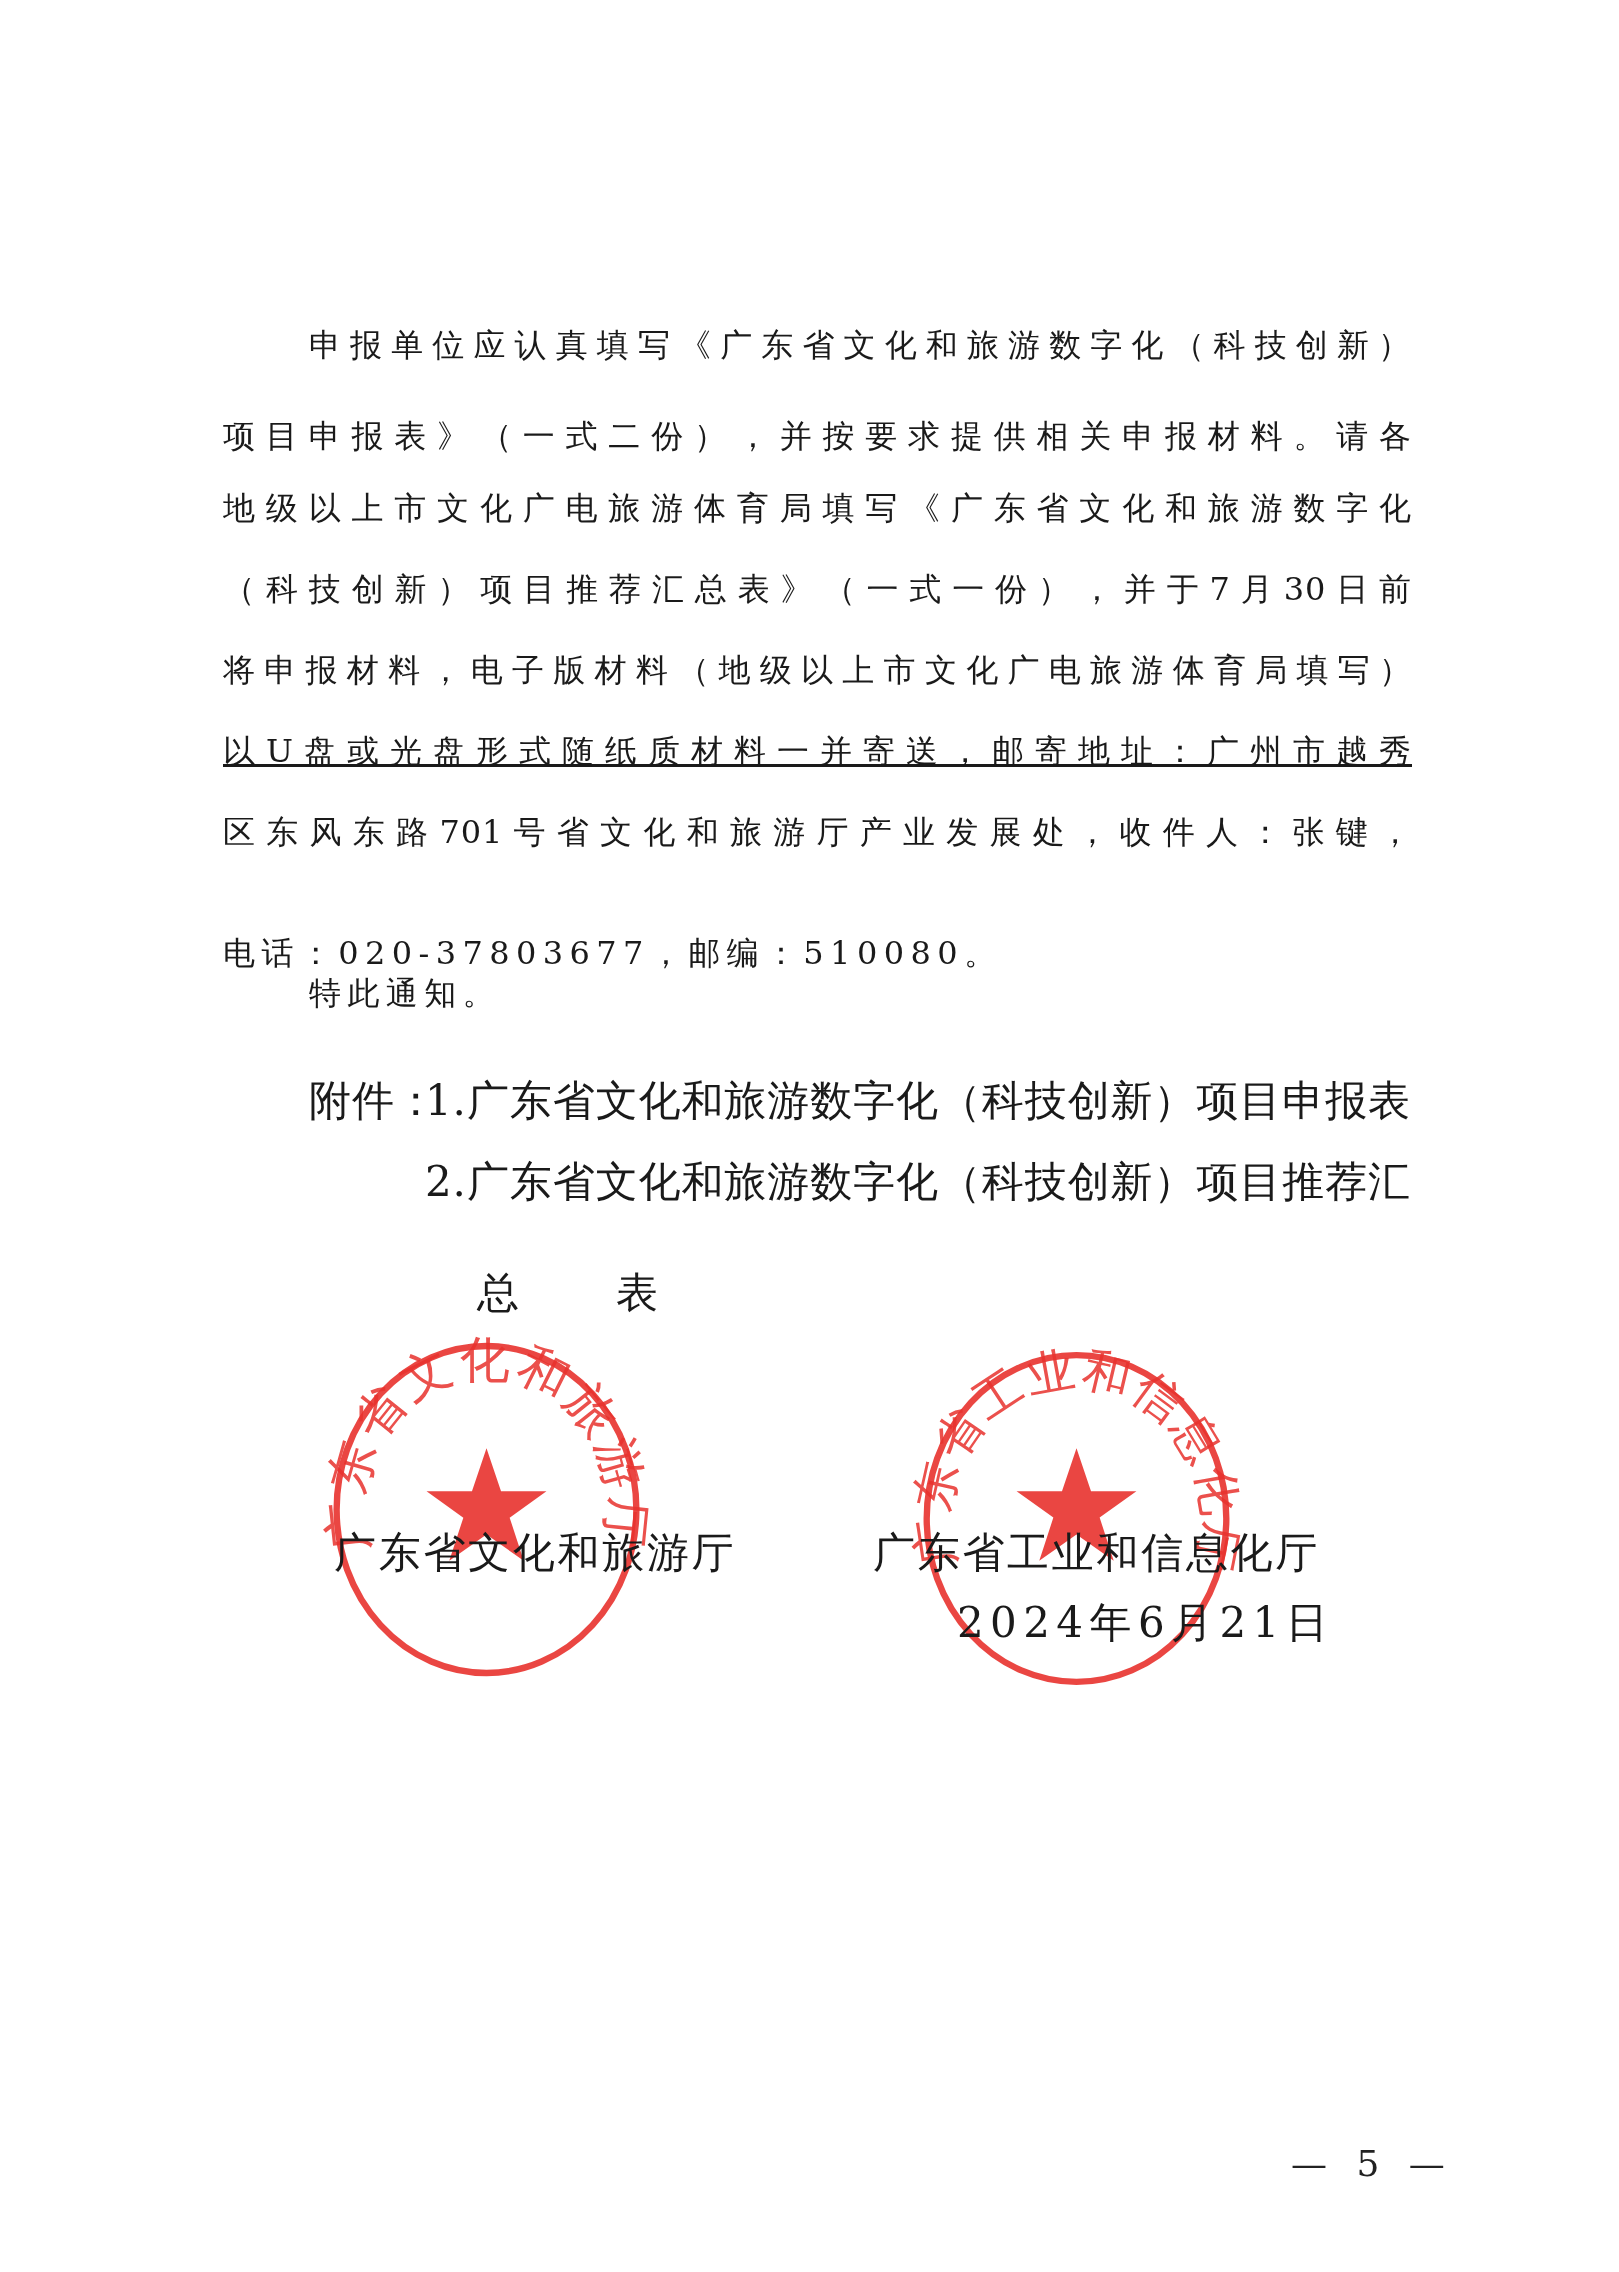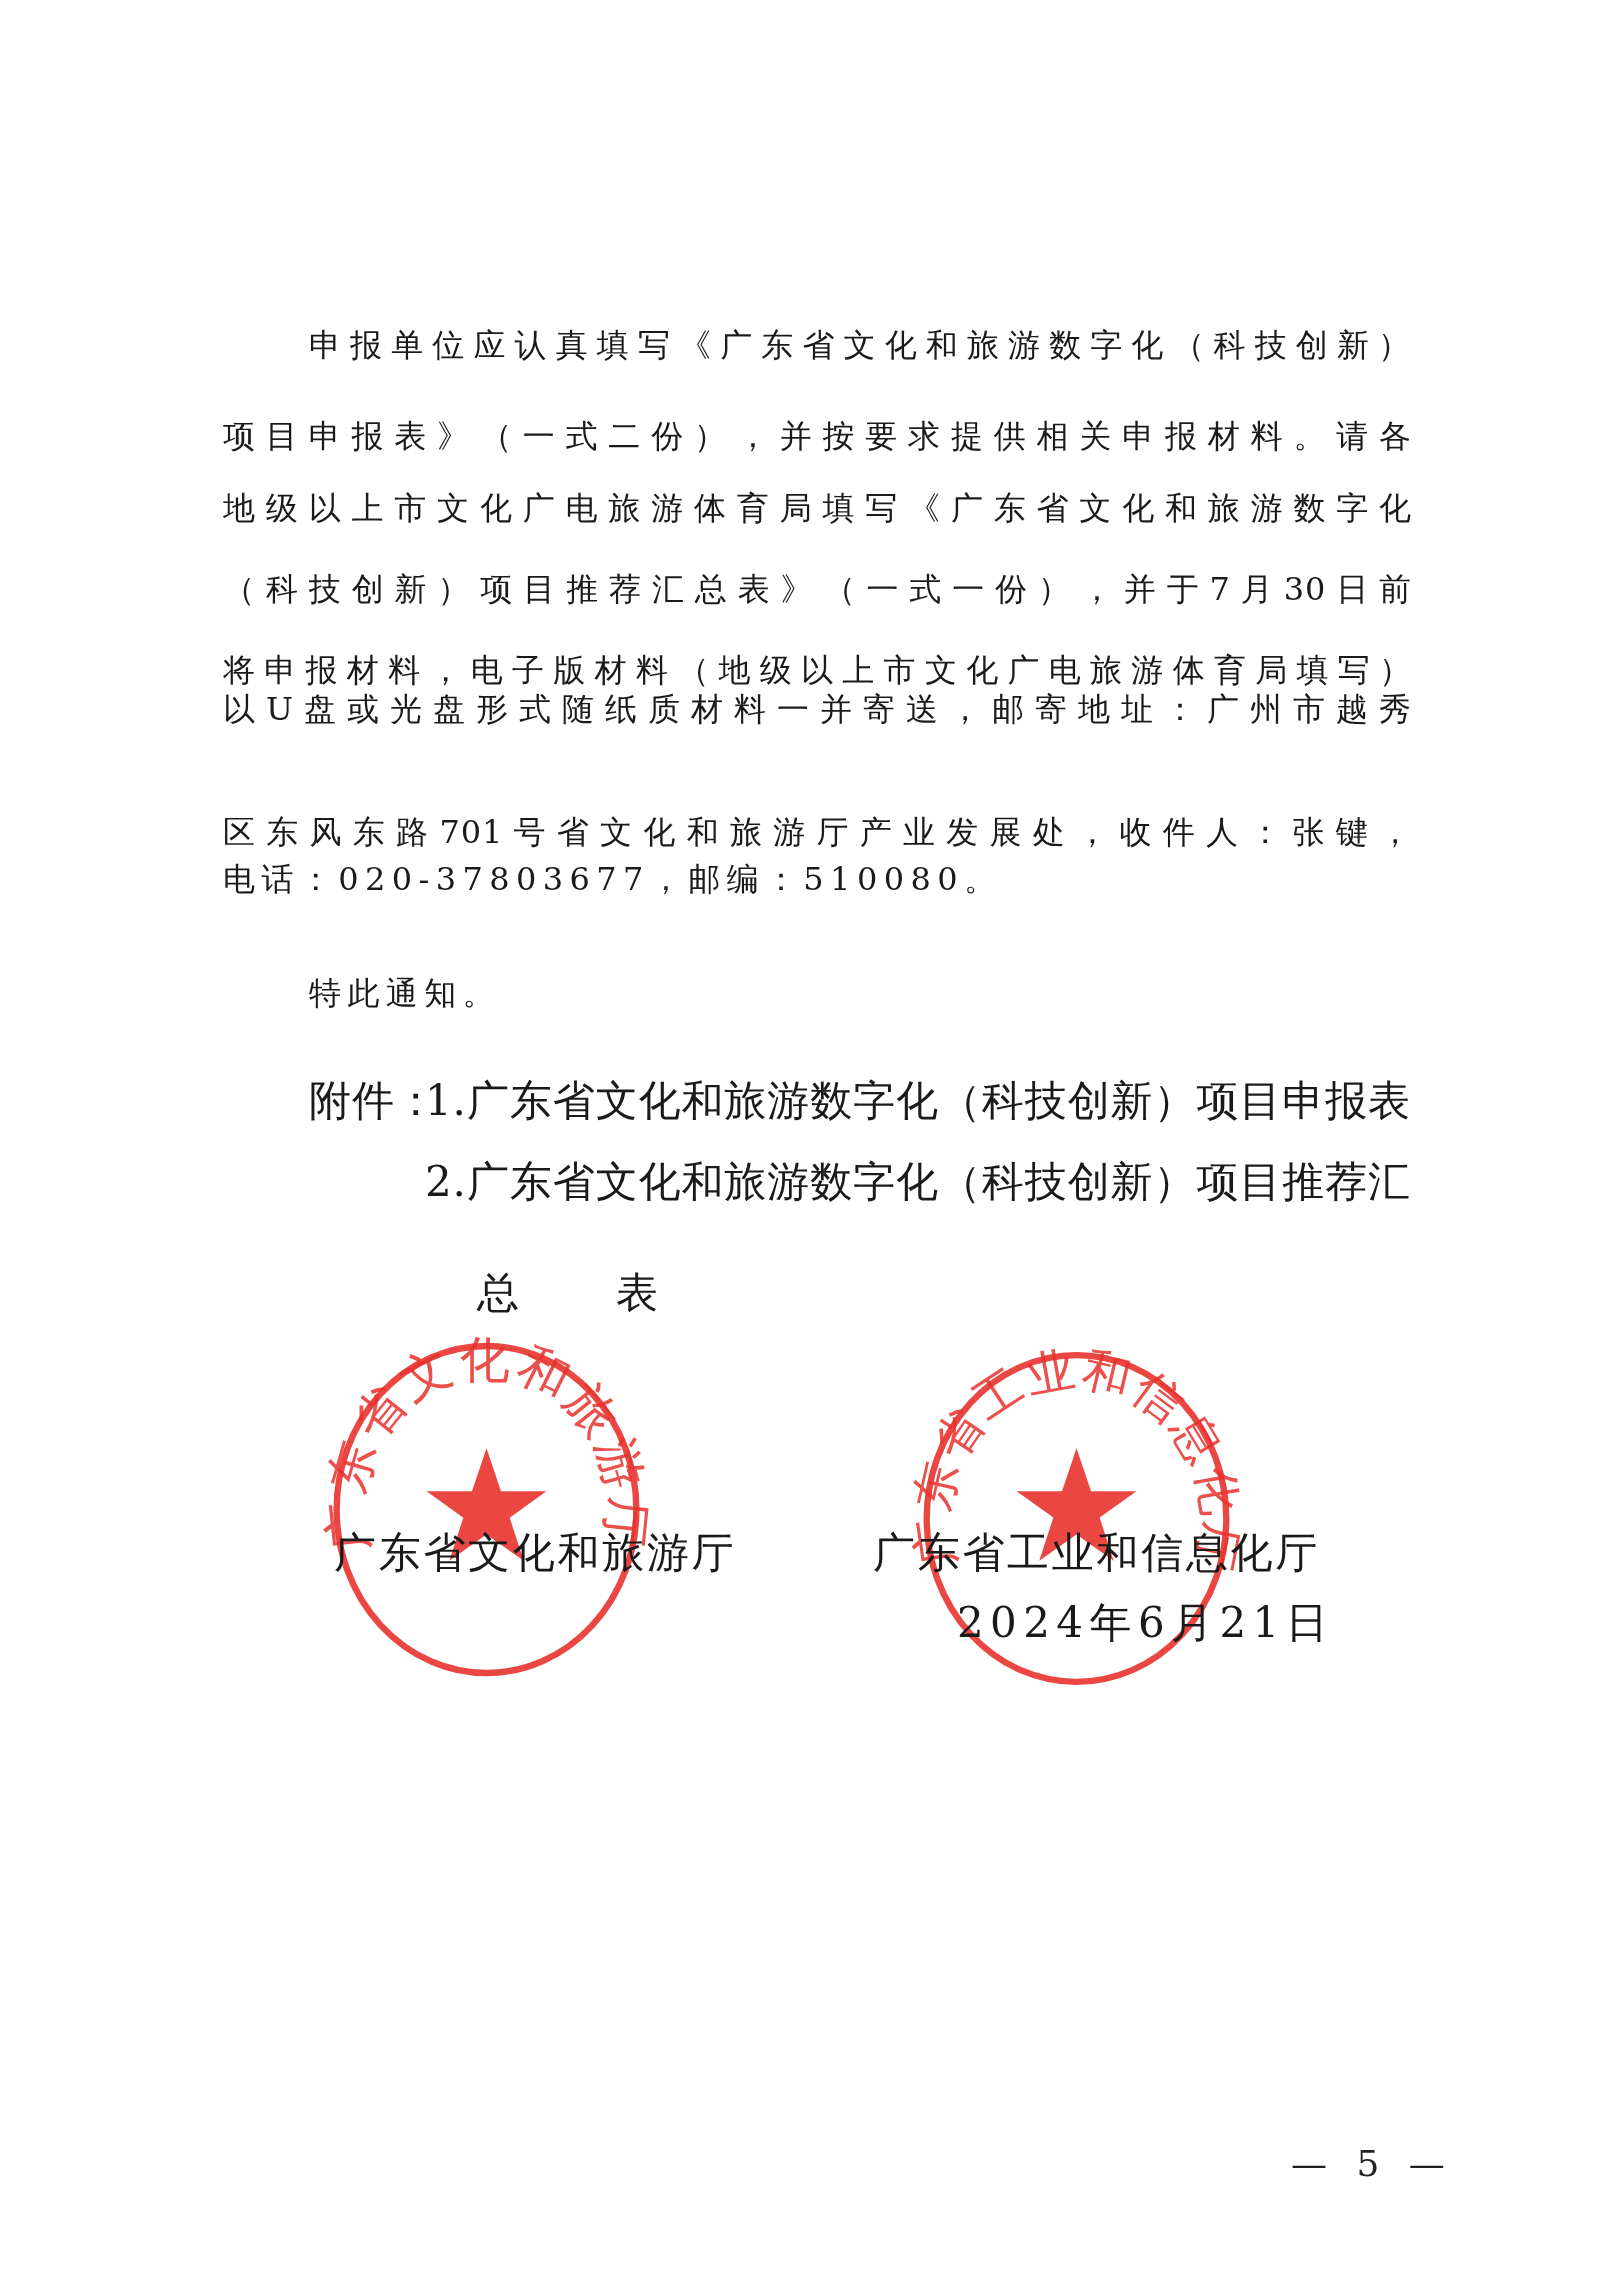--- a/index.html
+++ b/index.html
@@ -15,23 +15,23 @@
 </head>
 <body>
 
 <div>
 
   <div class="line indent" style="top:318px;">申报单位应认真填写《广东省文化和旅游数字化（科技创新）</div>
   <div class="line" style="top:409px;">项目申报表》（一式二份），并按要求提供相关申报材料。请各</div>
   <div class="line" style="top:481px;">地级以上市文化广电旅游体育局填写《广东省文化和旅游数字化</div>
   <div class="line" style="top:562px;">（科技创新）项目推荐汇总表》（一式一份），并于7月30日前</div>
   <div class="line" style="top:643px;">将申报材料，电子版材料（地级以上市文化广电旅游体育局填写）</div>
-  <div class="line" style="top:682px;">以U盘或光盘形式随纸质材料一并寄送，邮寄地址：广州市越秀</div>
+  <div class="line" style="top:724px;text-decoration:underline;">以U盘或光盘形式随纸质材料一并寄送，邮寄地址：广州市越秀</div>
   <div class="line" style="top:805px;">区东风东路701号省文化和旅游厅产业发展处，收件人：张键，</div>
-  <div class="line short" style="top:852px;">电话：020-37803677，邮编：510080。</div>
+  <div class="line short" style="top:926px;">电话：020-37803677，邮编：510080。</div>
   <div class="line indent short" style="top:966px;">特此通知。</div>
 
   <div class="attach short" style="left:309px; top:1073px; width:109px;">附件：</div>
   <div class="attach" style="left:425px; top:1073px; width:986px;">1.广东省文化和旅游数字化（科技创新）项目申报表</div>
   <div class="attach" style="left:425px; top:1154px; width:986px;">2.广东省文化和旅游数字化（科技创新）项目推荐汇</div>
   <div class="attach short" style="left:477px; top:1232px; width:182px;margin-top:33px;">总表</div>
 
   <svg class="seal" style="left:323px; top:1332px;" width="327" height="355" viewBox="0 0 720 780">
     <defs>
       <path id="arcL" d="M 120 520 A 270 290 0 1 1 600 520"></path>

